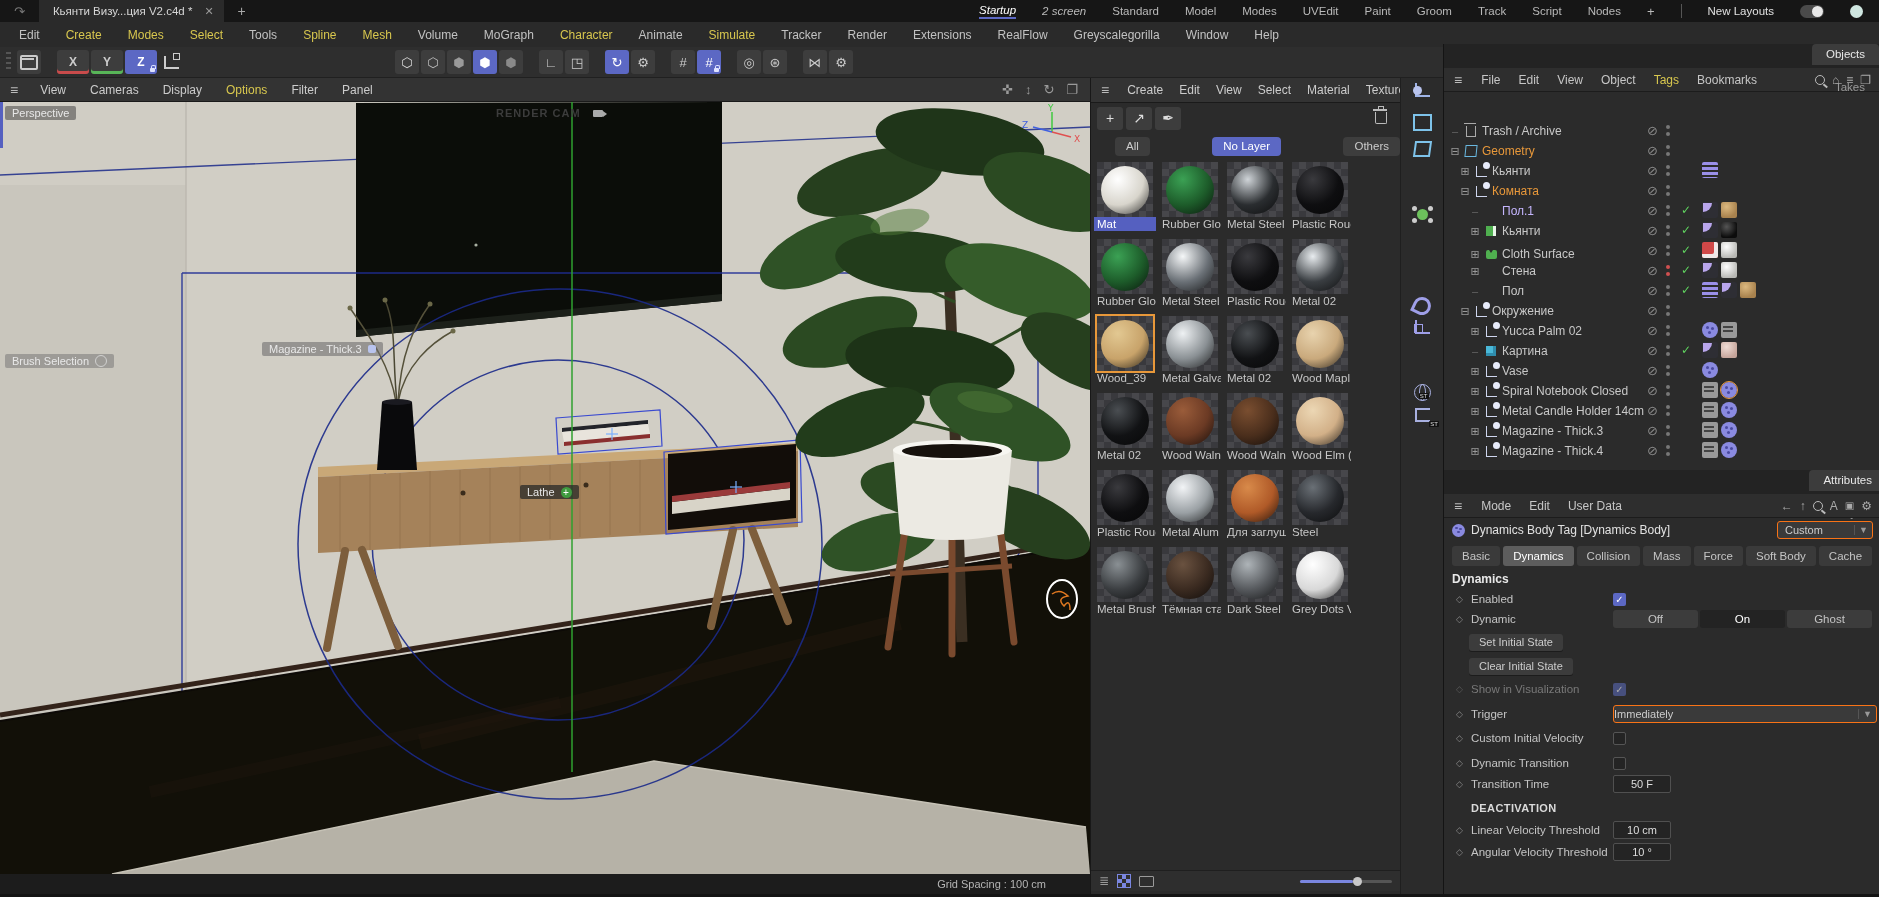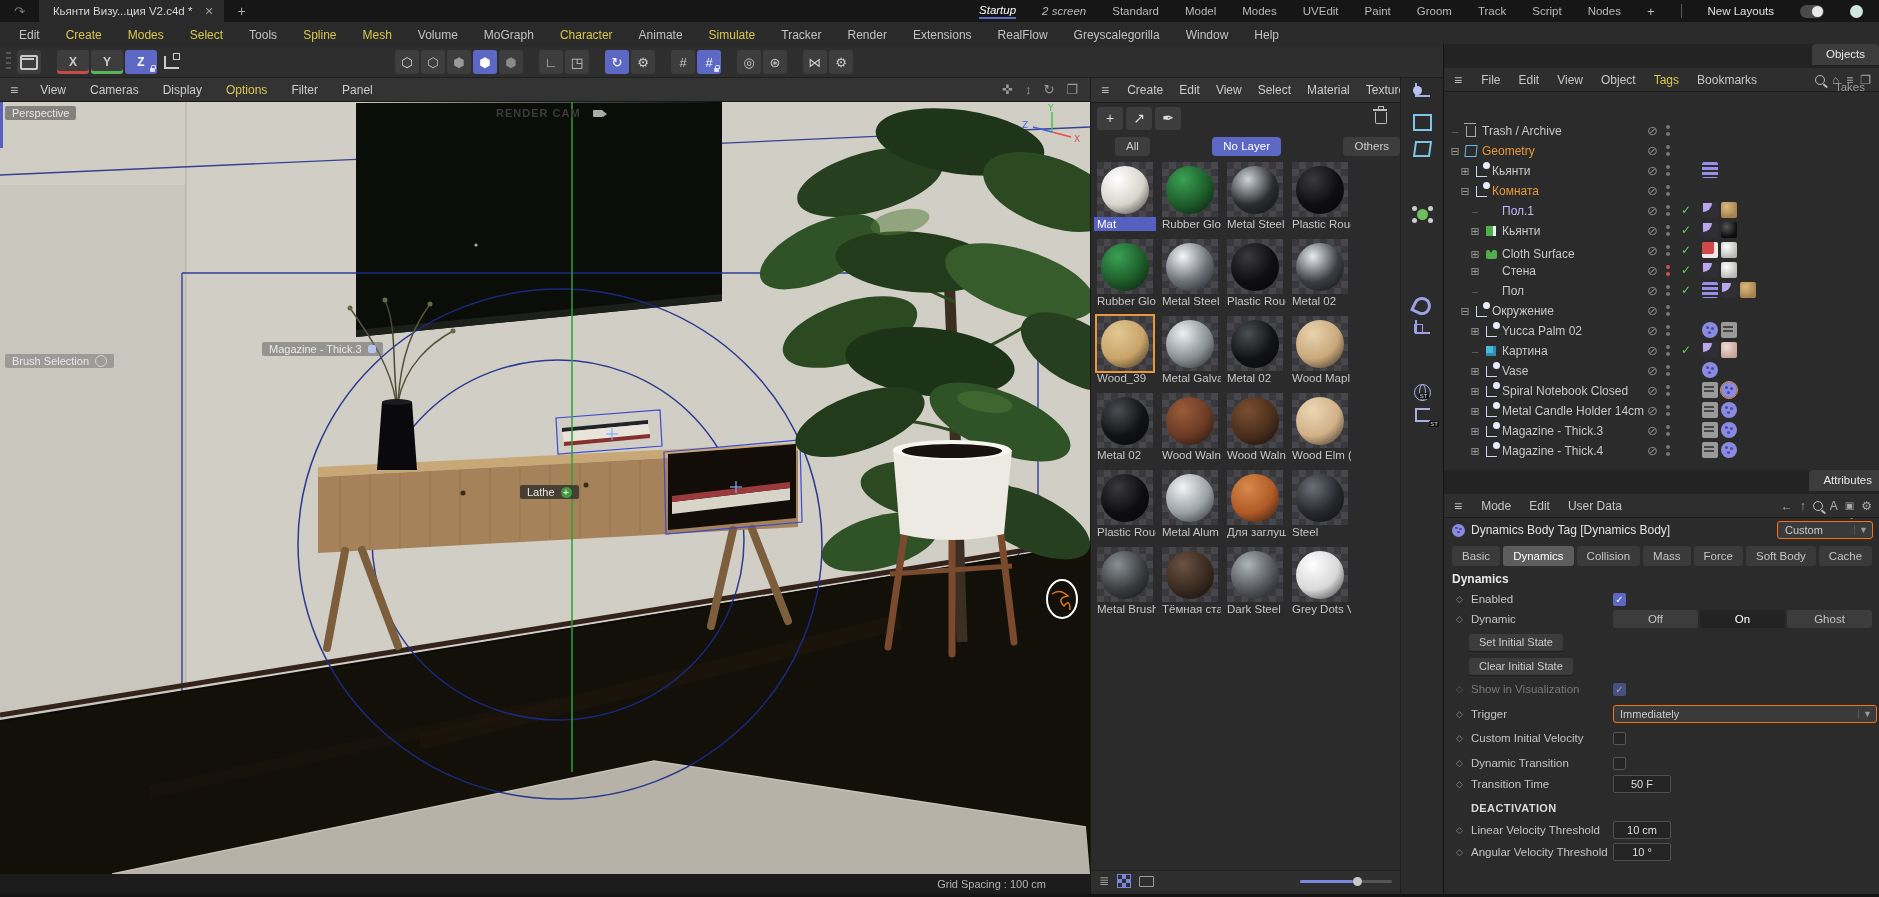--- a/index.html
+++ b/index.html
@@ -178,21 +178,21 @@
   .sec-title2{position:absolute;left:27px;color:#dadada;font-weight:bold;font-size:11px;letter-spacing:.4px;}
   .cb{position:absolute;left:169px;width:13px;height:13px;border-radius:2px;box-sizing:border-box;}
   .cb.on{background:#5c68c4;color:#fff;font-size:10px;line-height:13px;text-align:center;}
   .cb.on.dim{background:#47507e;color:#aaa;}
   .cb.off{background:#242424;border:1px solid #555;}
   .seg{position:absolute;left:169px;display:flex;gap:2px;}
   .segb{width:85px;height:18px;line-height:18px;text-align:center;background:#3c3c3c;border-radius:3px;font-size:11.5px;color:#c4c4c4;}
   .segb.active{background:#232323;color:#fff;}
   .pushb{position:absolute;left:25px;height:17px;line-height:17px;padding:0 10px;background:#3c3c3c;border-radius:3px;font-size:11px;color:#ccc;box-shadow:0 1px 0 #1c1c1c;}
   .field{position:absolute;left:169px;width:56px;height:16px;background:#242424;border:1px solid #505050;border-radius:2px;color:#dedede;font-size:11px;text-align:center;line-height:16px;}
-  .trig-dd{position:absolute;left:169px;width:264px;padding-left:6px;}
+  .trig-dd{position:absolute;left:169px;width:264px;}
   .bottom-sliver{position:absolute;left:0;top:894px;width:1879px;height:3px;background:#141414;}
   svg text{font-family:"DejaVu Sans",sans-serif;}
 </style>
 </head>
 <body>
 
 <div id="app">
 
   <div class="tabbar">
     <span class="undo-ic">↷</span>

